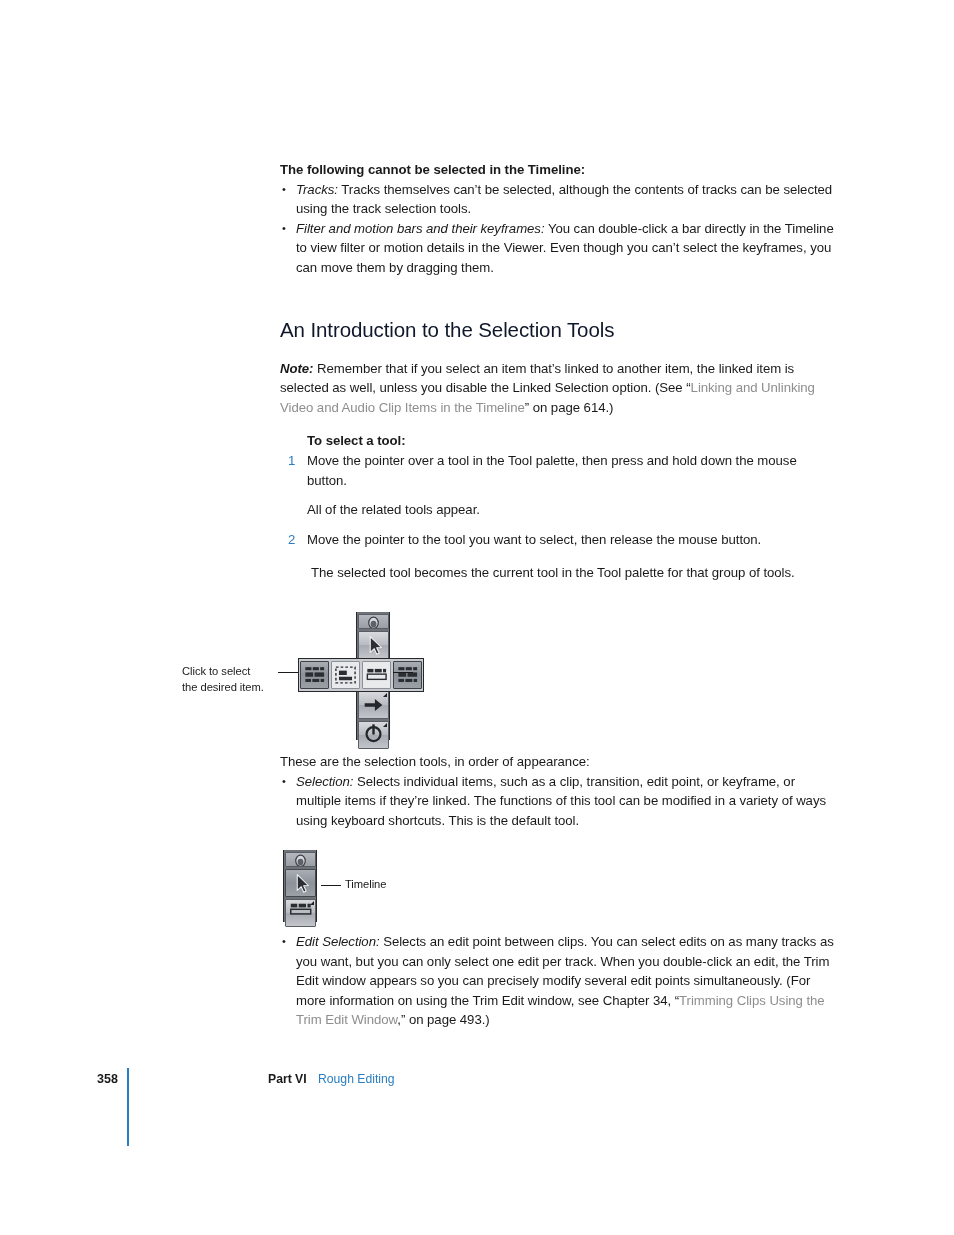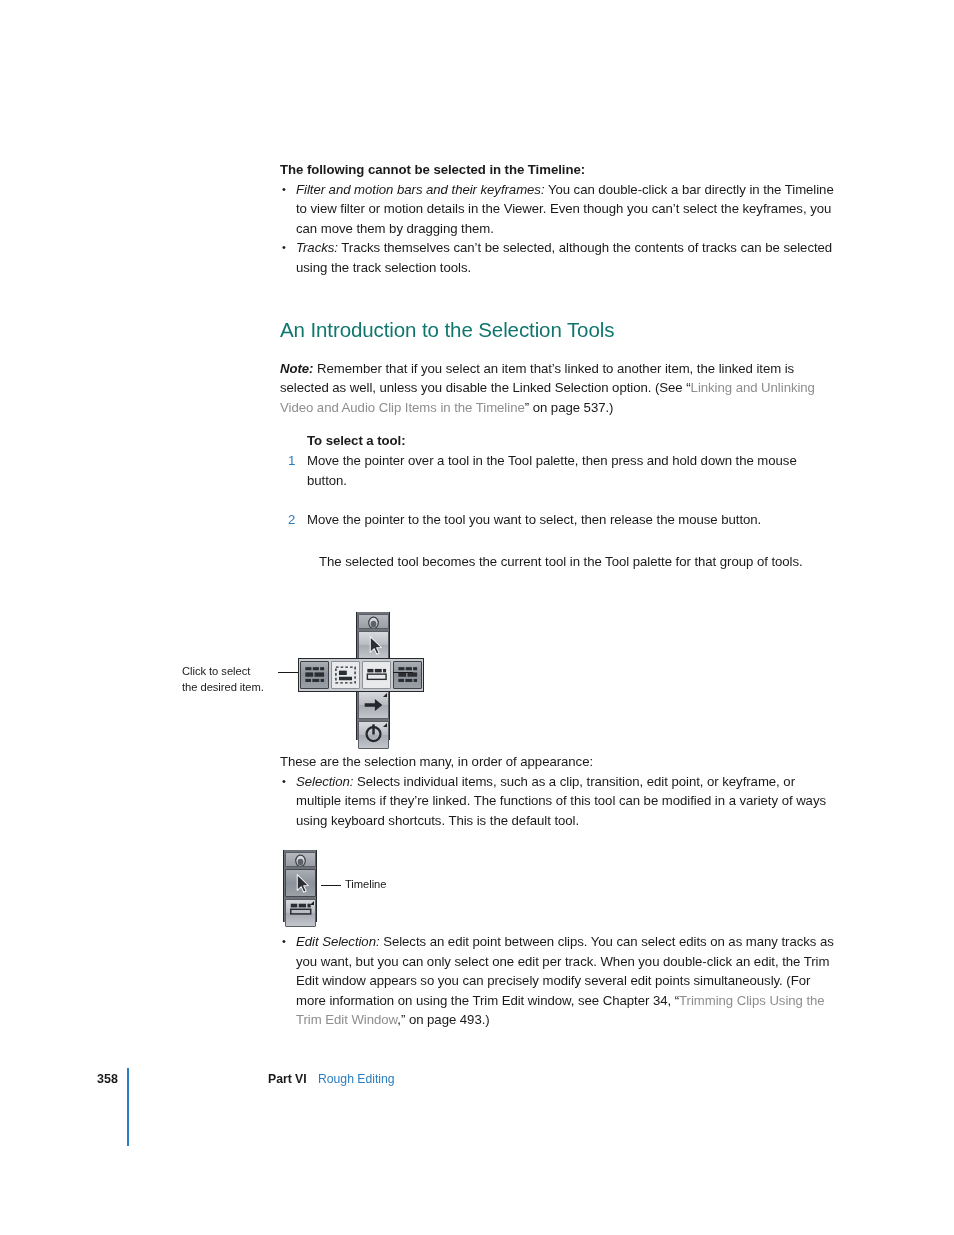--- a/index.html
+++ b/index.html
@@ -53,21 +53,21 @@
   .bullets li::before {
     content: "\2022";
     position: absolute;
     left: 2px;
     top: 0;
     font-size: 11px;
   }
 
   
   h2.sec-heading {
-    color: #0f766e;
+    color: #0f172a;
     font-size: 20.5px;
     font-weight: normal;
     line-height: 24px;
     margin: 0;
     letter-spacing: -0.1px;
   }
 
   
   .steps { margin: 0; padding: 0; list-style: none; }
   .step {
@@ -218,51 +218,52 @@
 </head>
 <body>
 
 <div class="page">
 
   <div class="content">
 
     <p class="para bold">The following cannot be selected in the Timeline:</p>
 
     <ul class="bullets">
+      <li><span class="para" style="display:inline"><span class="ital">Tracks:</span><span> Tracks themselves can’t be selected, although the contents of tracks can be selected using the track selection tools.</span></span></li>
       <li><span class="para" style="display:inline"><span class="ital">Filter and motion bars and their keyframes:</span><span> You can double-click a bar directly in the Timeline to view filter or motion details in the Viewer. Even though you can’t select the keyframes, you can move them by dragging them.</span></span></li>
-      <li><span class="para" style="display:inline"><span class="ital">Tracks:</span><span> Tracks themselves can’t be selected, although the contents of tracks can be selected using the track selection tools.</span></span></li>
     </ul>
 
     <div class="sp20"></div>
     <div style="height:20px"></div>
 
     <h2 class="sec-heading">An Introduction to the Selection Tools</h2>
     <div style="height:3px"></div>
 
     <div class="sp14"></div>
 
-    <p class="para"><span class="bold ital">Note:</span><span> Remember that if you select an item that’s linked to another item, the linked item is selected as well, unless you disable the Linked Selection option. (See “</span><span class="xref">Linking and Unlinking Video and Audio Clip Items in the Timeline</span><span>” on page 537.)</span></p>
+    <p class="para"><span class="bold ital">Note:</span><span> Remember that if you select an item that’s linked to another item, the linked item is selected as well, unless you disable the Linked Selection option. (See “</span><span class="xref">Linking and Unlinking Video and Audio Clip Items in the Timeline</span><span>” on page 614.)</span></p>
 
     <div class="sp14"></div>
 
     <p class="para bold" style="padding-left:27px">To select a tool:</p>
 
     <ol class="steps">
       <li class="step">
         <span class="num">1</span>
         <span>Move the pointer over a tool in the Tool palette, then press and hold down the mouse button.</span>
       </li>
       <div class="sp10"></div>
+      <p class="substep" style="margin:0">All of the related tools appear.</p>
       <div class="sp10"></div>
       <li class="step">
         <span class="num">2</span>
         <span>Move the pointer to the tool you want to select, then release the mouse button.</span>
       </li>
       <div class="sp10"></div>
-      <p class="substep" style="margin:12px">The selected tool becomes the current tool in the Tool palette for that group of tools.</p>
+      <p class="substep" style="margin:4px">The selected tool becomes the current tool in the Tool palette for that group of tools.</p>
     </ol>
 
   </div>
 
   <div class="fig1">
 
     <div class="caption" style="left:32px; top:52px;">
       <div>Click to select</div>
       <div>the desired item.</div>
     </div>
@@ -354,21 +355,21 @@
               <rect x="22.5" y="18.5" width="4" height="3.5"></rect>
           </g>
         </svg>
       </div>
     </div>
 
     <div class="leader" style="left:243px; top:60px; width:20px;"></div>
   </div>
 
   <div class="content" style="top:752px;">
-    <p class="para">These are the selection many, in order of appearance:</p>
+    <p class="para">These are the selection tools, in order of appearance:</p>
     <ul class="bullets">
       <li><span class="ital">Selection:</span><span> Selects individual items, such as a clip, transition, edit point, or keyframe, or multiple items if they’re linked. The functions of this tool can be modified in a variety of ways using keyboard shortcuts. This is the default tool.</span></li>
     </ul>
   </div>
 
   <div class="fig2">
     <div class="palette-col" style="left:0px; top:0px; height:72px;">
       <div class="pal-cell top-bar" style="margin-top:2px;">
         <svg class="glyph" viewBox="0 0 31 15">
           <ellipse cx="15.5" cy="9" rx="5.5" ry="6.5" fill="#d7d9dd" stroke="#3a3d42" stroke-width="1.4"></ellipse>

